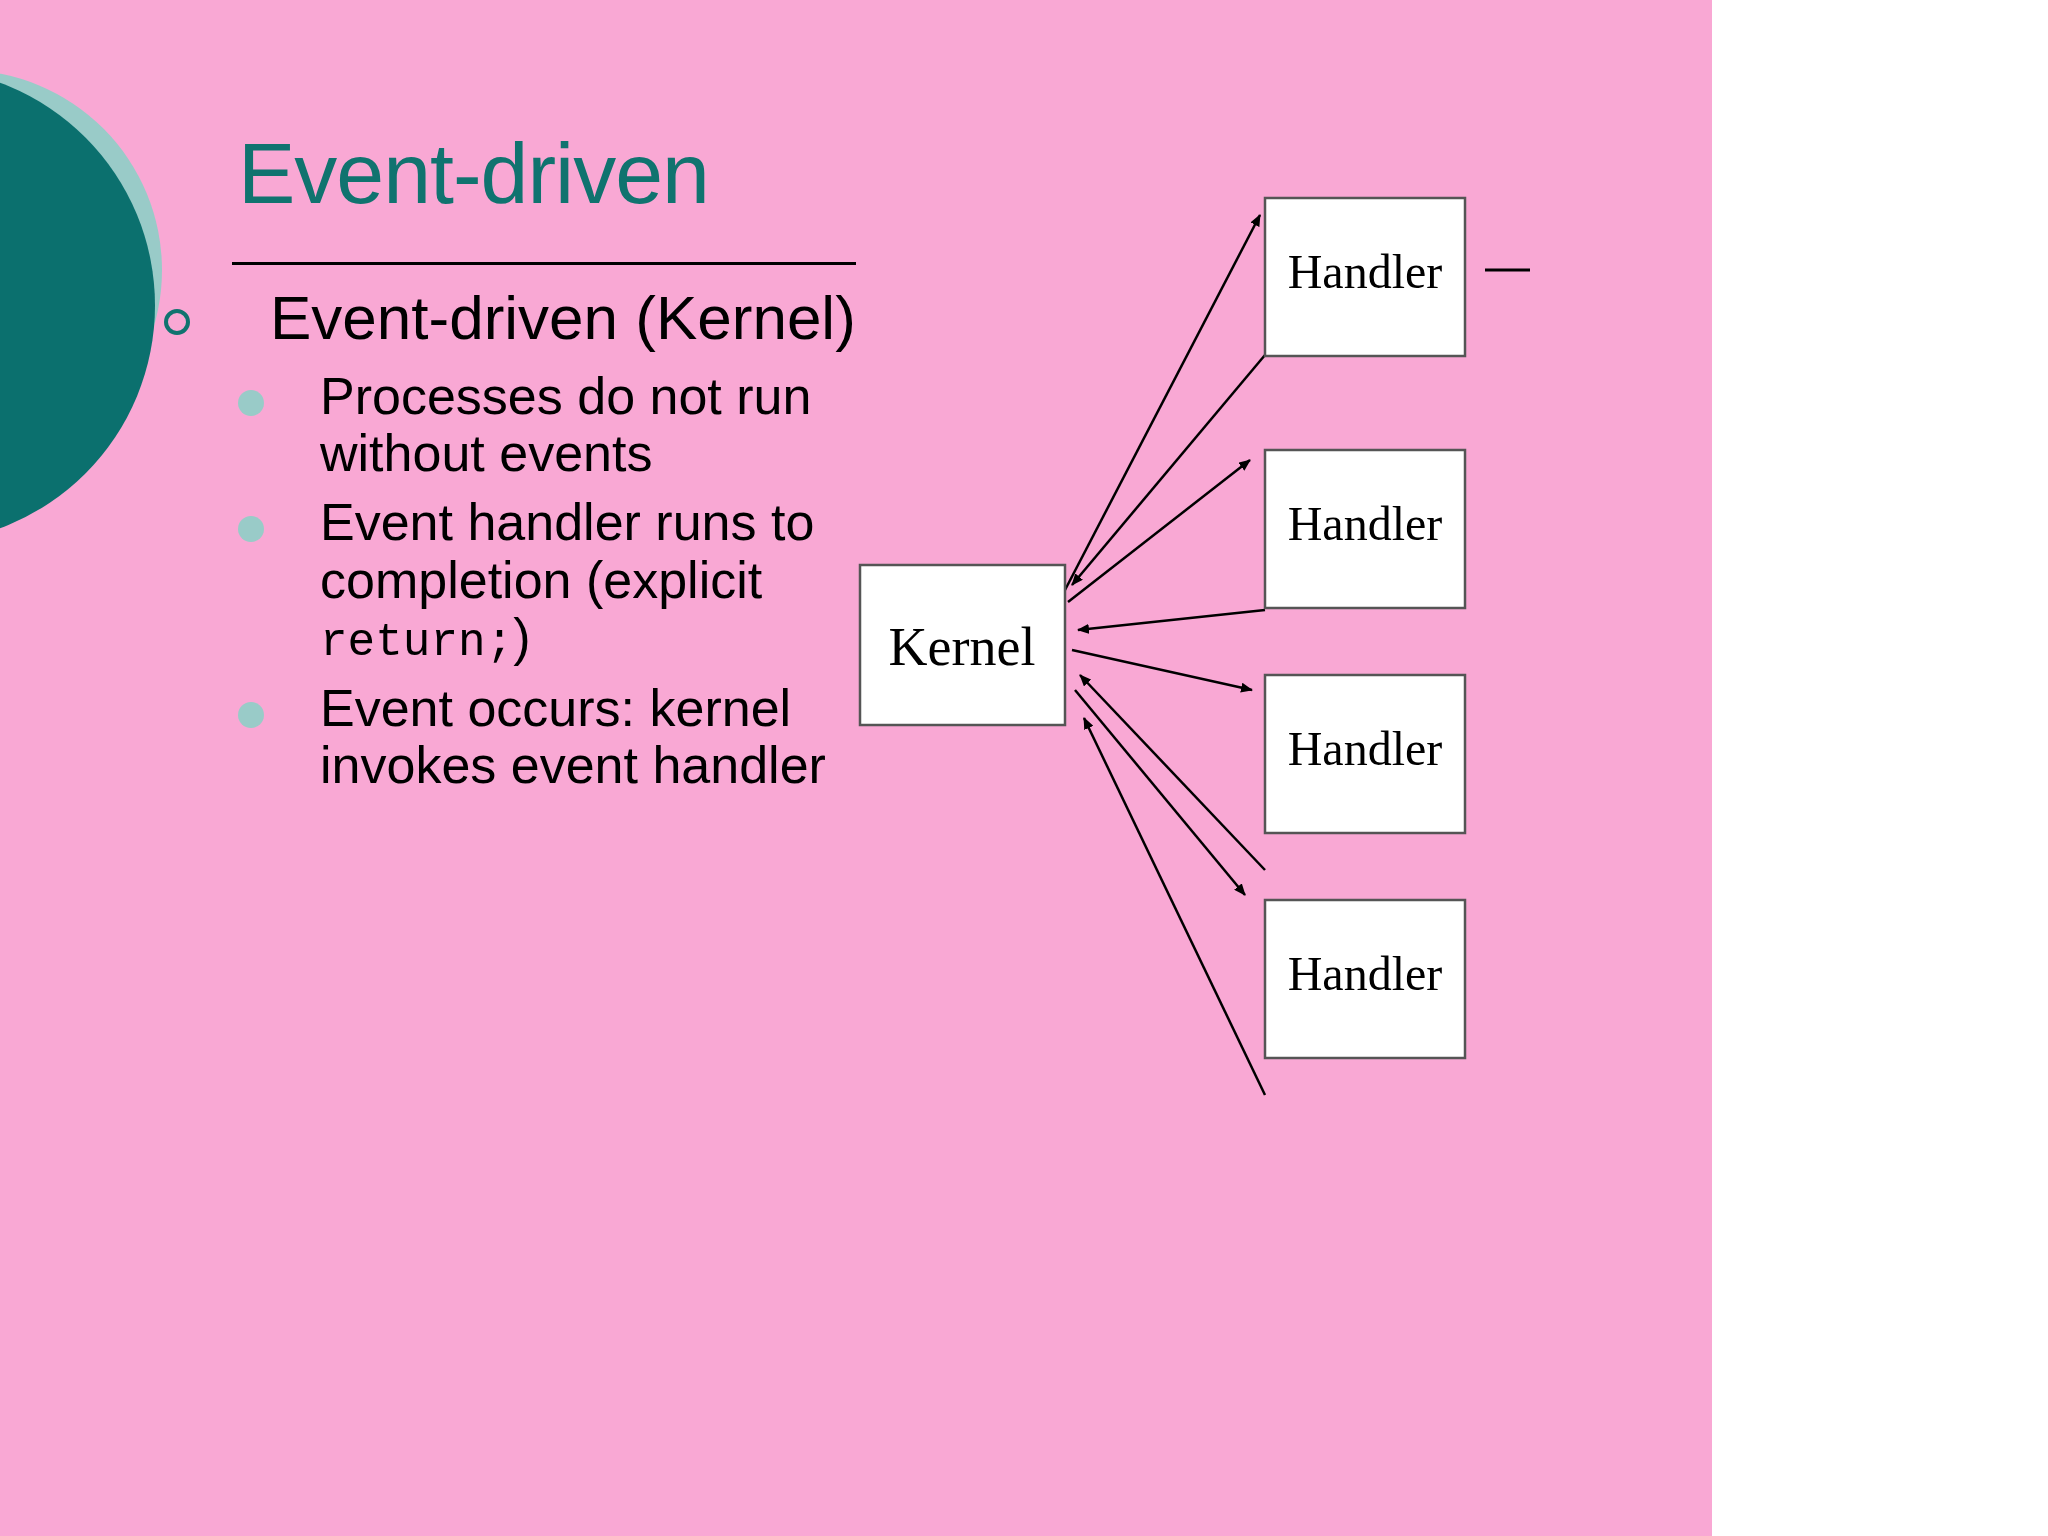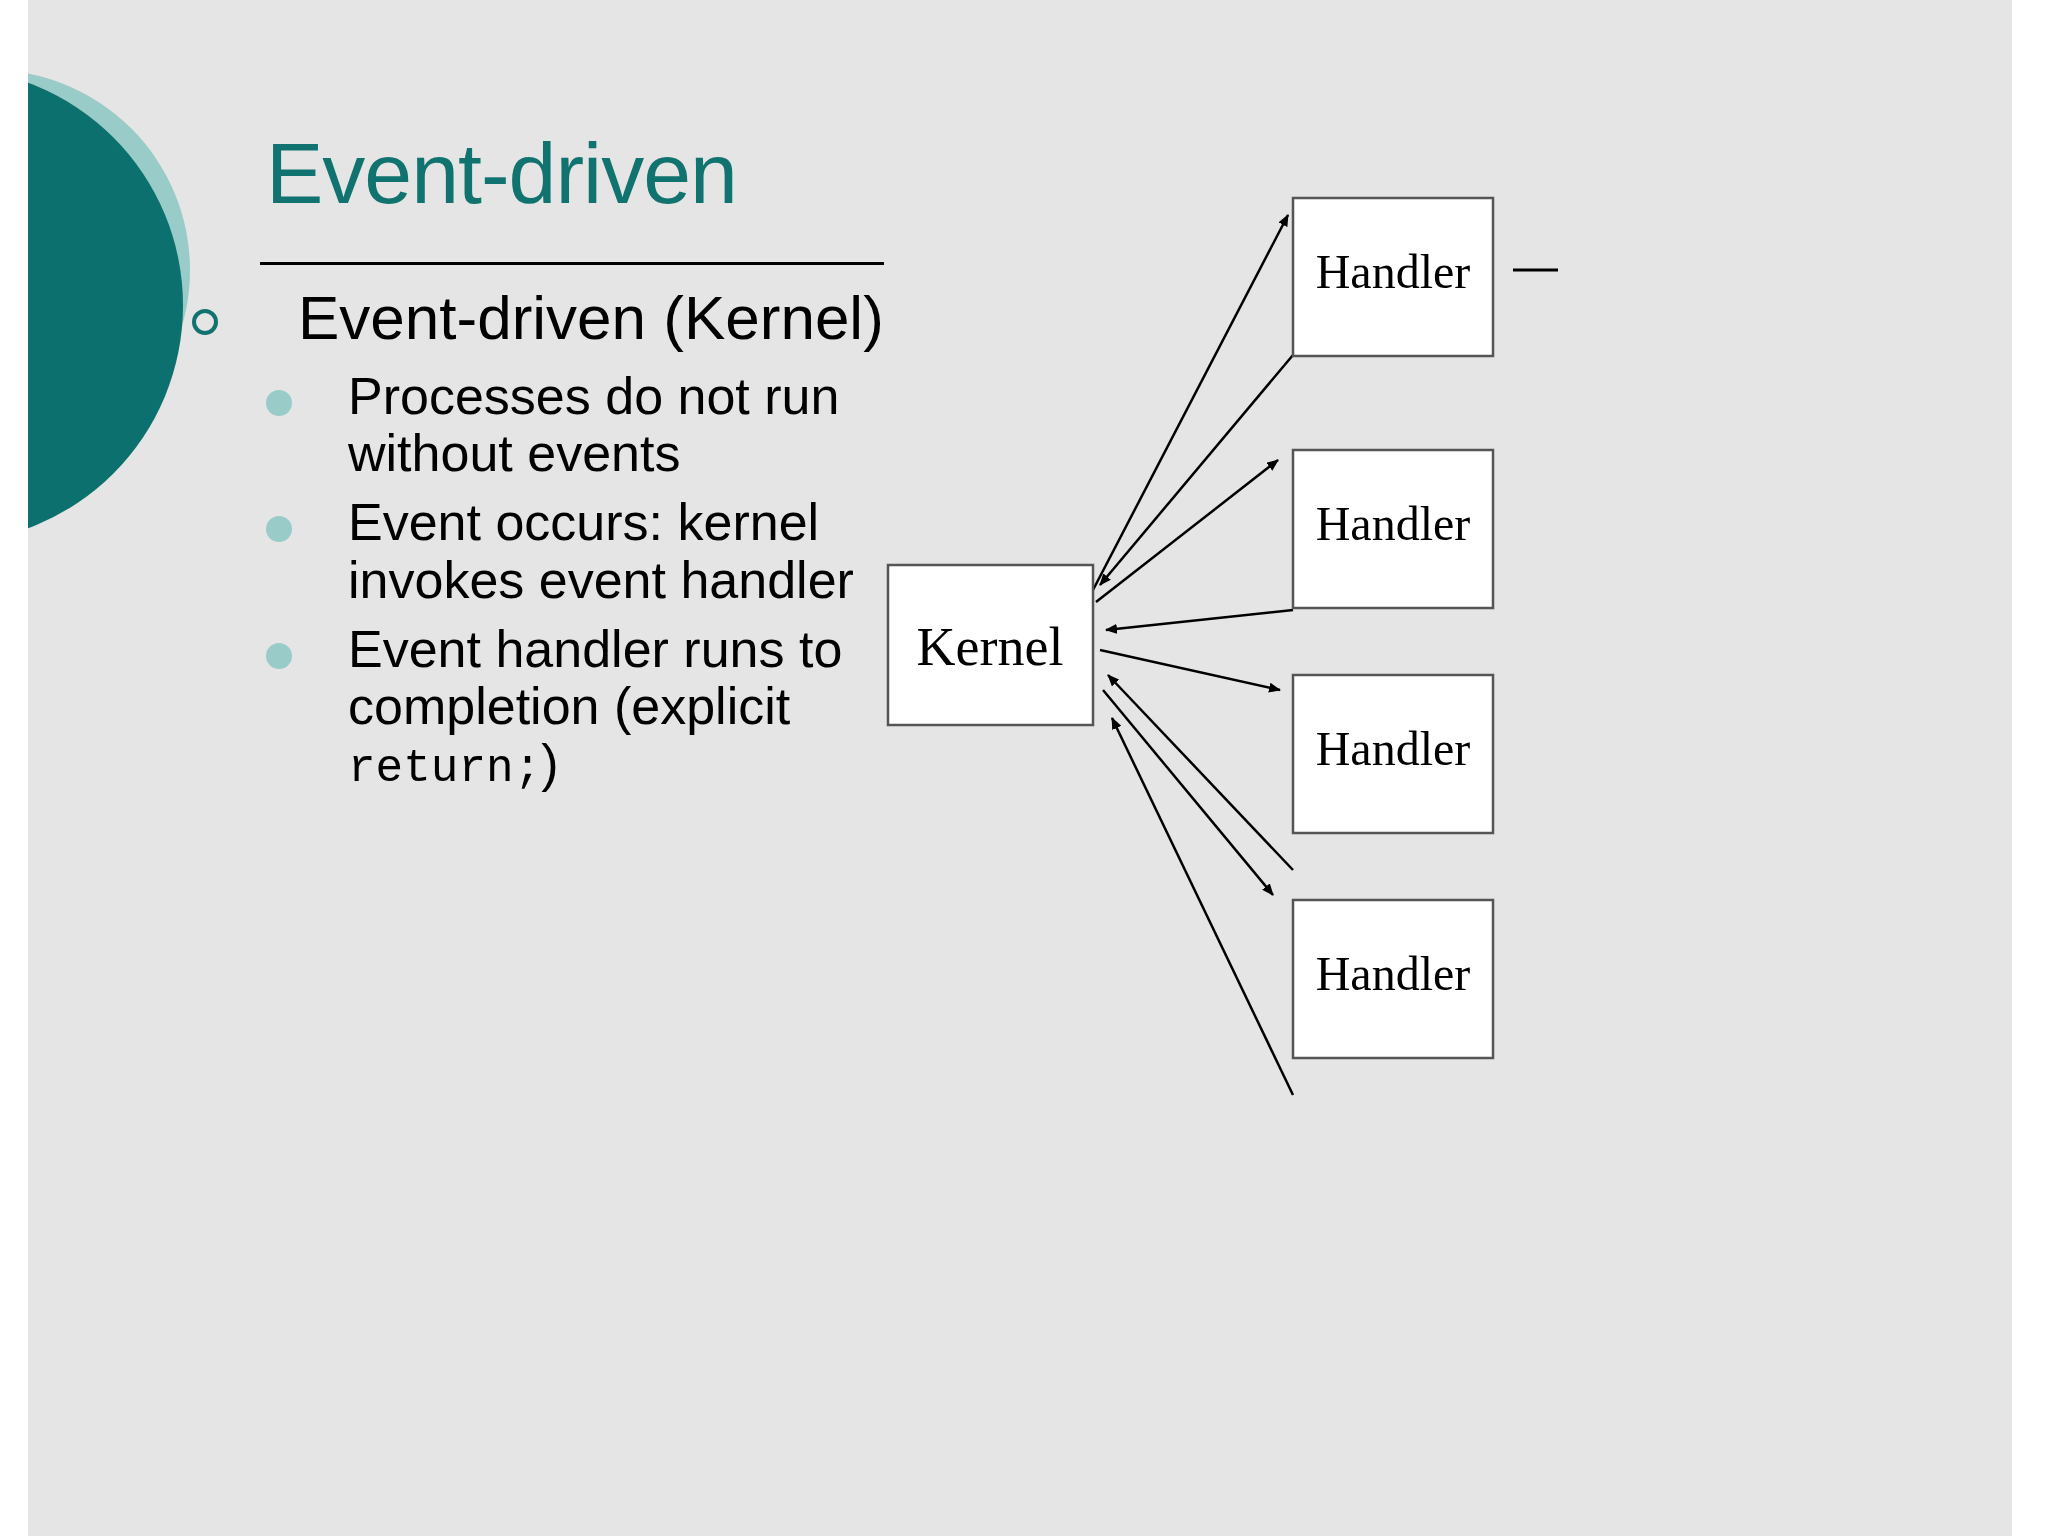--- a/index.html
+++ b/index.html
@@ -2,26 +2,25 @@
 <html><head>
 <meta charset="utf-8">
 <style>
   html, body {
     margin: 0;
     padding: 0;
     background: #ffffff;
   }
   #slide {
     position: relative;
-    width: 1984px;
+    width: 1712px;
     height: 1536px;
-    background: #e5e5e5;
+    background: #f9a8d4;
     overflow: hidden;
     font-family: "Liberation Sans", sans-serif;
-    margin-left: 28px;
   }
 
   
   .deco-circle-light {
     position: absolute;
     left: -238px;
     top: 70px;
     width: 400px;
     height: 400px;
     border-radius: 50%;
@@ -140,26 +139,26 @@
       <span>Event-driven (Kernel)</span>
     </div>
 
     <div class="lvl2">
       <span class="b-mark"></span>
       <span>Processes do not run without events</span>
     </div>
 
     <div class="lvl2">
       <span class="b-mark"></span>
+      <span>Event handler runs to completion (explicit </span><span class="mono">return;</span><span>)</span>
+    </div>
+
+    <div class="lvl2">
+      <span class="b-mark"></span>
       <span>Event occurs: kernel invokes event handler</span>
-    </div>
-
-    <div class="lvl2">
-      <span class="b-mark"></span>
-      <span>Event handler runs to completion (explicit </span><span class="mono">return;</span><span>)</span>
     </div>
 
   </div>
 
   <div class="diagram">
     <svg width="1208" height="930" viewBox="0 0 1208 930" xmlns="http://www.w3.org/2000/svg">
       <defs>
         <marker id="ah" viewBox="0 0 12 10" refX="11" refY="5" markerWidth="12" markerHeight="10" orient="auto-start-reverse" markerUnits="userSpaceOnUse">
           <path d="M0,0 L12,5 L0,10 z" fill="#000000"></path>
         </marker>

